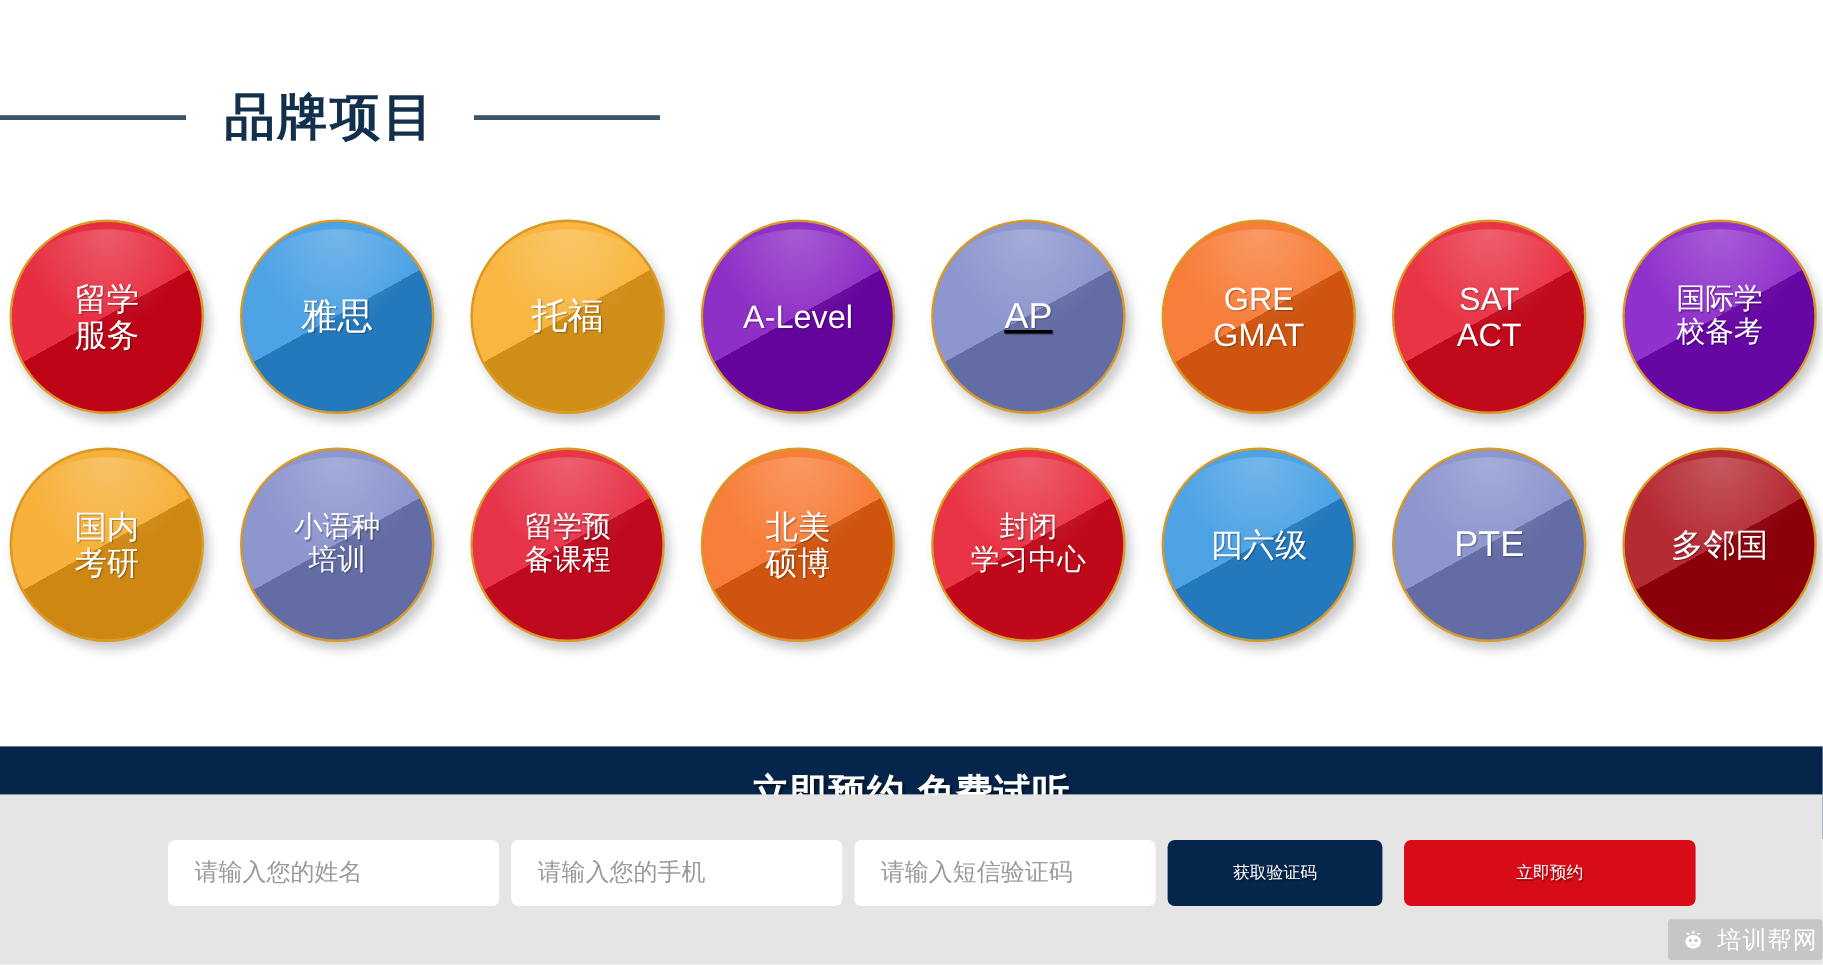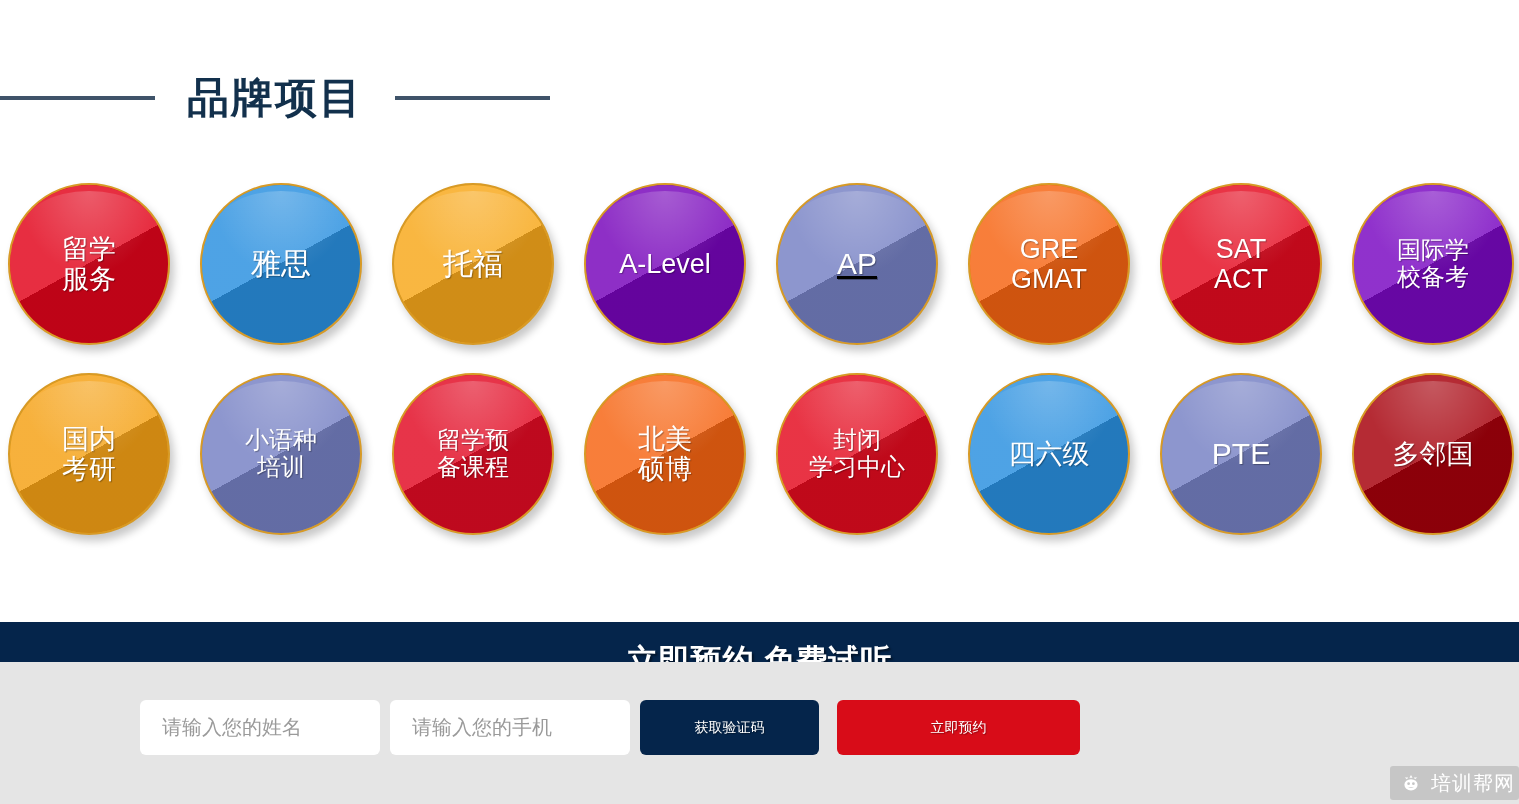--- a/index.html
+++ b/index.html
@@ -141,21 +141,21 @@
   }
   .form-inner {
     position: absolute;
     left: 140px;
     top: 38px;
     display: flex;
     align-items: center;
     gap: 10px;
   }
   .f-input {
-    width: 240px;
+    width: 276px;
     height: 55px;
     box-sizing: border-box;
     border: none;
     border-radius: 6px;
     background: #ffffff;
     font-size: 20px;
     color: #333333;
     font-family: "Liberation Sans", "DejaVu Sans", sans-serif;
     padding: 0 22px;
     outline: none;
@@ -285,20 +285,21 @@
 </div>
 
 <div class="cta-banner">
   <div class="cta-banner-text">立即预约 免费试听</div>
 </div>
 
 <div class="form-strip">
   <div class="form-inner">
     <input class="f-input" type="text" placeholder="请输入您的姓名" value="" style="">
     <input class="f-input" type="text" placeholder="请输入您的手机" style="">
+    <input class="f-input code" type="text" placeholder="请输入短信验证码" style="">
     <button class="btn btn-code">获取验证码</button>
     <button class="btn btn-submit">立即预约</button>
   </div>
 </div>
 
 <div class="watermark">
   <span class="wm-icon">
     <svg class="wm-icon" viewBox="0 0 24 24" aria-hidden="true">
       <g fill="#ffffff">
         <path d="M12 3.2 L10.3 6.3 L13.7 6.3 Z"></path>

